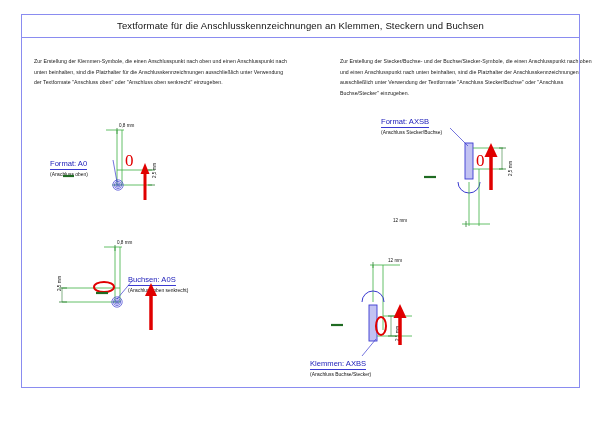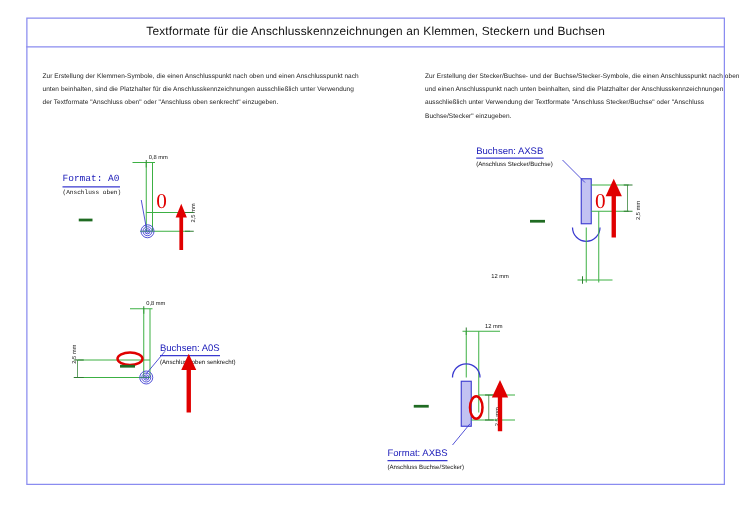--- a/index.html
+++ b/index.html
@@ -90,43 +90,43 @@
   <div class="frame"></div>
 
   <div class="title-bar">
     <span class="title-text">Textformate für die Anschlusskennzeichnungen an Klemmen, Steckern und Buchsen</span>
   </div>
 
   <div class="para para-left">Zur Erstellung der Klemmen-Symbole, die einen Anschlusspunkt nach oben und einen Anschlusspunkt nach unten beinhalten, sind die Platzhalter für die Anschlusskennzeichnungen ausschließlich unter Verwendung der Textformate "Anschluss oben" oder "Anschluss oben senkrecht" einzugeben.</div>
 
   <div class="para para-right">Zur Erstellung der Stecker/Buchse- und der Buchse/Stecker-Symbole, die einen Anschlusspunkt nach oben und einen Anschlusspunkt nach unten beinhalten, sind die Platzhalter der Anschlusskennzeichnungen ausschließlich unter Verwendung der Textformate "Anschluss Stecker/Buchse" oder "Anschluss Buchse/Stecker" einzugeben.</div>
 
-  <div class="callout" style="left:50px;top:132px;font-family:Liberation Mono, monospace;">
+  <div class="callout" style="left:50px;top:152px;">
     <span class="fmt">Format: A0</span>
     <span class="sub">(Anschluss oben)</span>
   </div>
   <div class="dim" style="left:119px;top:123px;">0,8 mm</div>
   <div class="dim rot" style="left:152px;top:178px;">2,5 mm</div>
 
   <div class="callout" style="left:128px;top:268px;">
     <span class="fmt">Buchsen: A0S</span>
     <span class="sub">(Anschluss oben senkrecht)</span>
   </div>
   <div class="dim" style="left:117px;top:240px;">0,8 mm</div>
   <div class="dim rot" style="left:57px;top:291px;">2,5 mm</div>
 
   <div class="callout" style="left:381px;top:110px;">
-    <span class="fmt">Buchsen: AXSB</span>
+    <span class="fmt">Format: AXSB</span>
     <span class="sub">(Anschluss Stecker/Buchse)</span>
   </div>
   <div class="dim" style="left:393px;top:218px;">12 mm</div>
   <div class="dim rot" style="left:508px;top:176px;">2,5 mm</div>
 
   <div class="callout" style="left:310px;top:352px;">
-    <span class="fmt">Format: AXBS</span>
+    <span class="fmt">Klemmen: AXBS</span>
     <span class="sub">(Anschluss Buchse/Stecker)</span>
   </div>
   <div class="dim" style="left:388px;top:258px;">12 mm</div>
   <div class="dim rot" style="left:395px;top:341px;">2,5 mm</div>
 
   <svg class="layer" viewBox="0 0 600 424">
     <defs>
       <marker id="tick" markerWidth="6" markerHeight="6" refX="3" refY="3" orient="auto">
         <line x1="3" y1="0.6" x2="3" y2="5.4" stroke="#2f7d32" stroke-width="1"></line>
       </marker>

